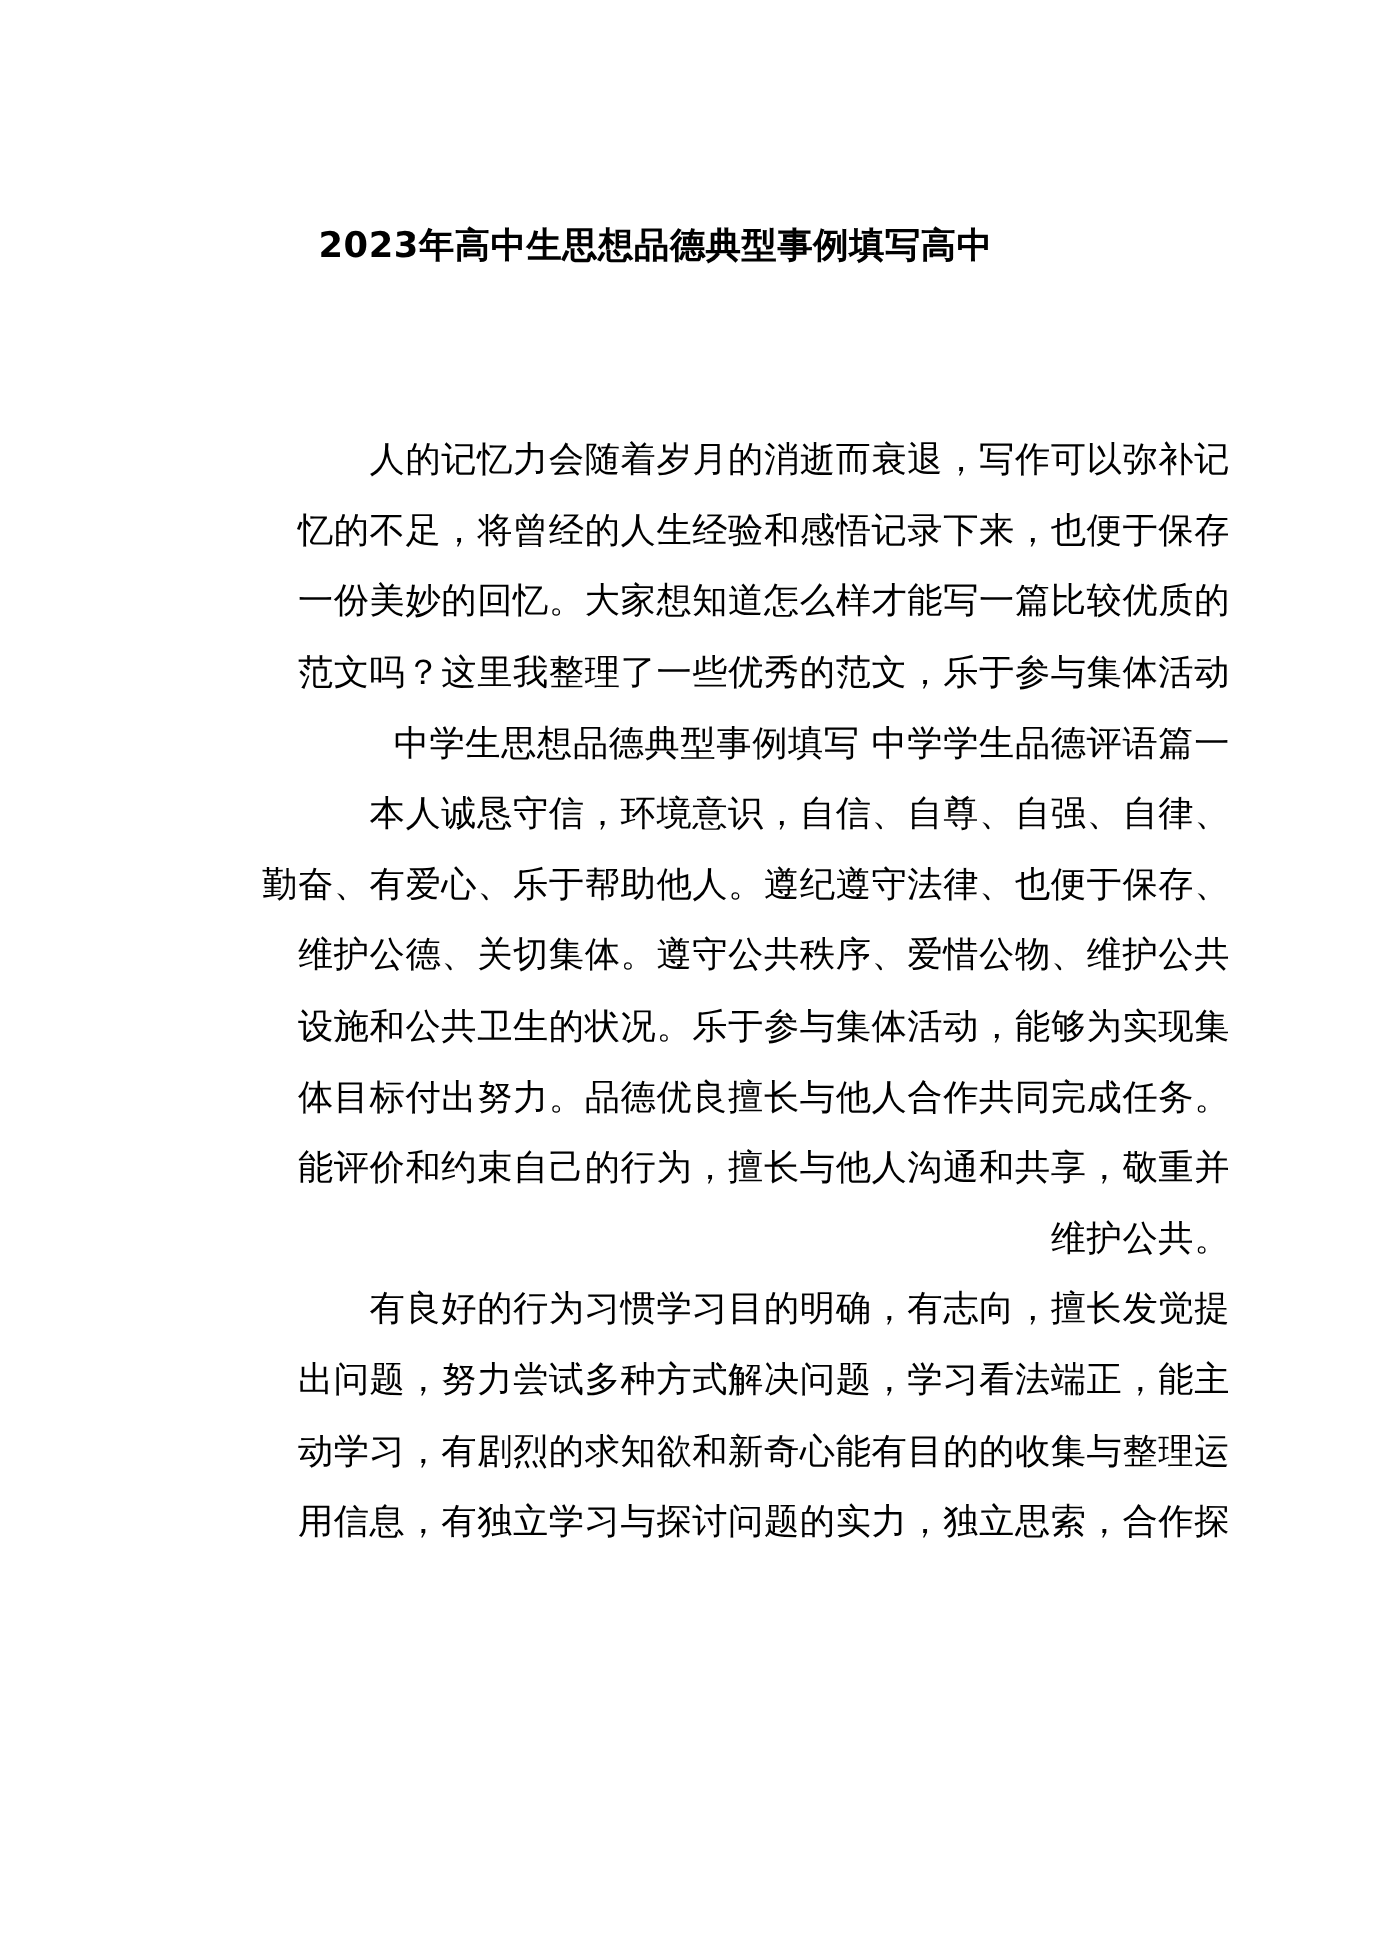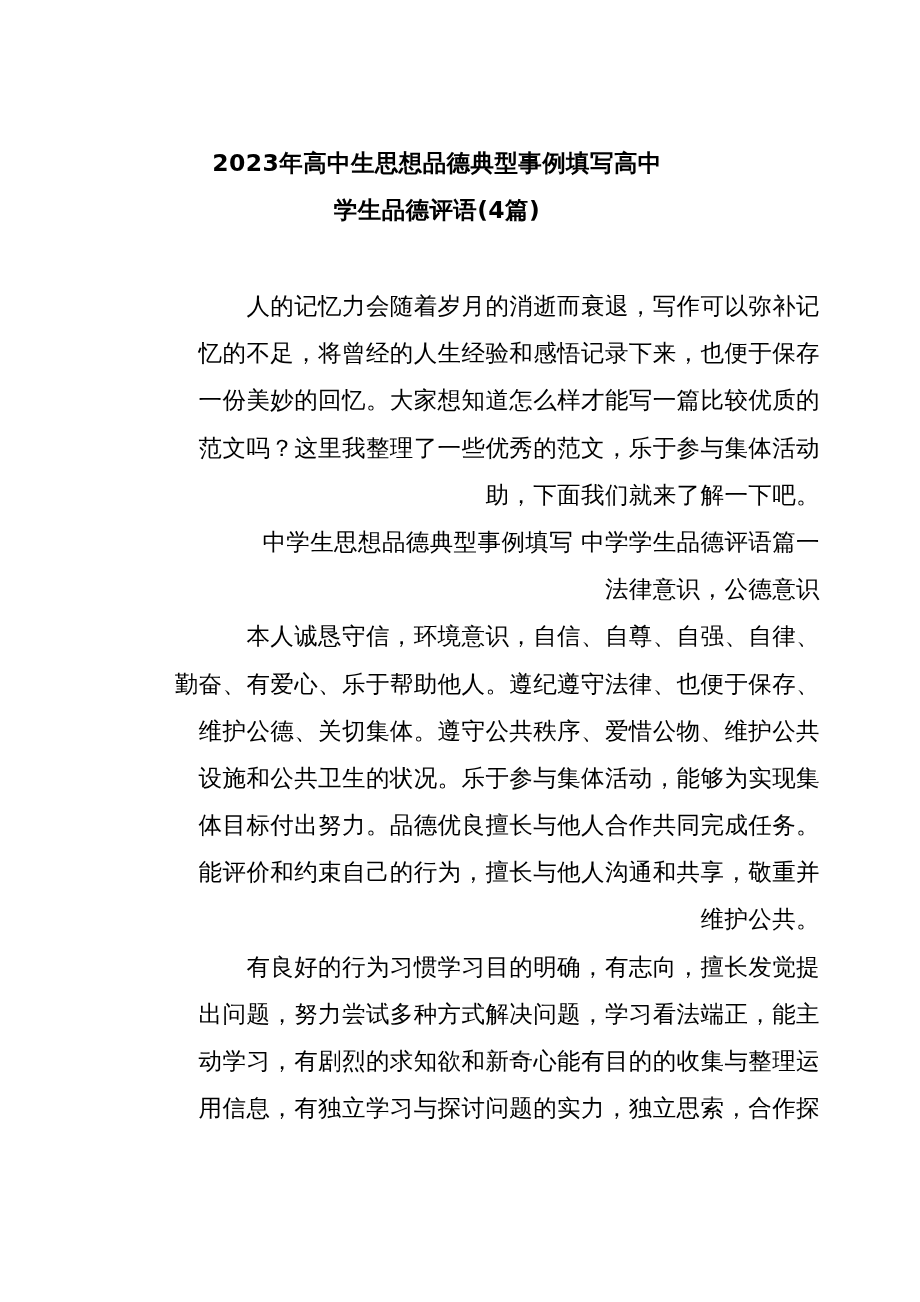--- a/index.html
+++ b/index.html
@@ -52,40 +52,35 @@
   }
   .indent { padding-left: 48px; }
 </style>
 </head>
 <body>
 
 <div class="page">
 
   <div class="title">
     <span class="line">2023年高中生思想品德典型事例填写高中</span>
-    <span class="line">学生品德评语(4篇)</span>
   </div>
 
   <div class="body-text">
 
     <div>
       <span class="line indent">人的记忆力会随着岁月的消逝而衰退，写作可以弥补记</span>
       <span class="line">忆的不足，将曾经的人生经验和感悟记录下来，也便于保存</span>
       <span class="line">一份美妙的回忆。大家想知道怎么样才能写一篇比较优质的</span>
       <span class="line">范文吗？这里我整理了一些优秀的范文，乐于参与集体活动</span>
-      <span class="line">助，下面我们就来了解一下吧。</span>
     </div>
 
     <div>
       <span class="line indent">中学生思想品德典型事例填写  中学学生品德评语篇一</span>
     </div>
 
-    <div>
-      <span class="line indent">法律意识，公德意识</span>
-    </div>
 
     <div>
       <span class="line indent">本人诚恳守信，环境意识，自信、自尊、自强、自律、</span>
       <span class="line">勤奋、有爱心、乐于帮助他人。遵纪遵守法律、也便于保存、</span>
       <span class="line">维护公德、关切集体。遵守公共秩序、爱惜公物、维护公共</span>
       <span class="line">设施和公共卫生的状况。乐于参与集体活动，能够为实现集</span>
       <span class="line">体目标付出努力。品德优良擅长与他人合作共同完成任务。</span>
       <span class="line">能评价和约束自己的行为，擅长与他人沟通和共享，敬重并</span>
       <span class="line">维护公共。</span>
     </div>

